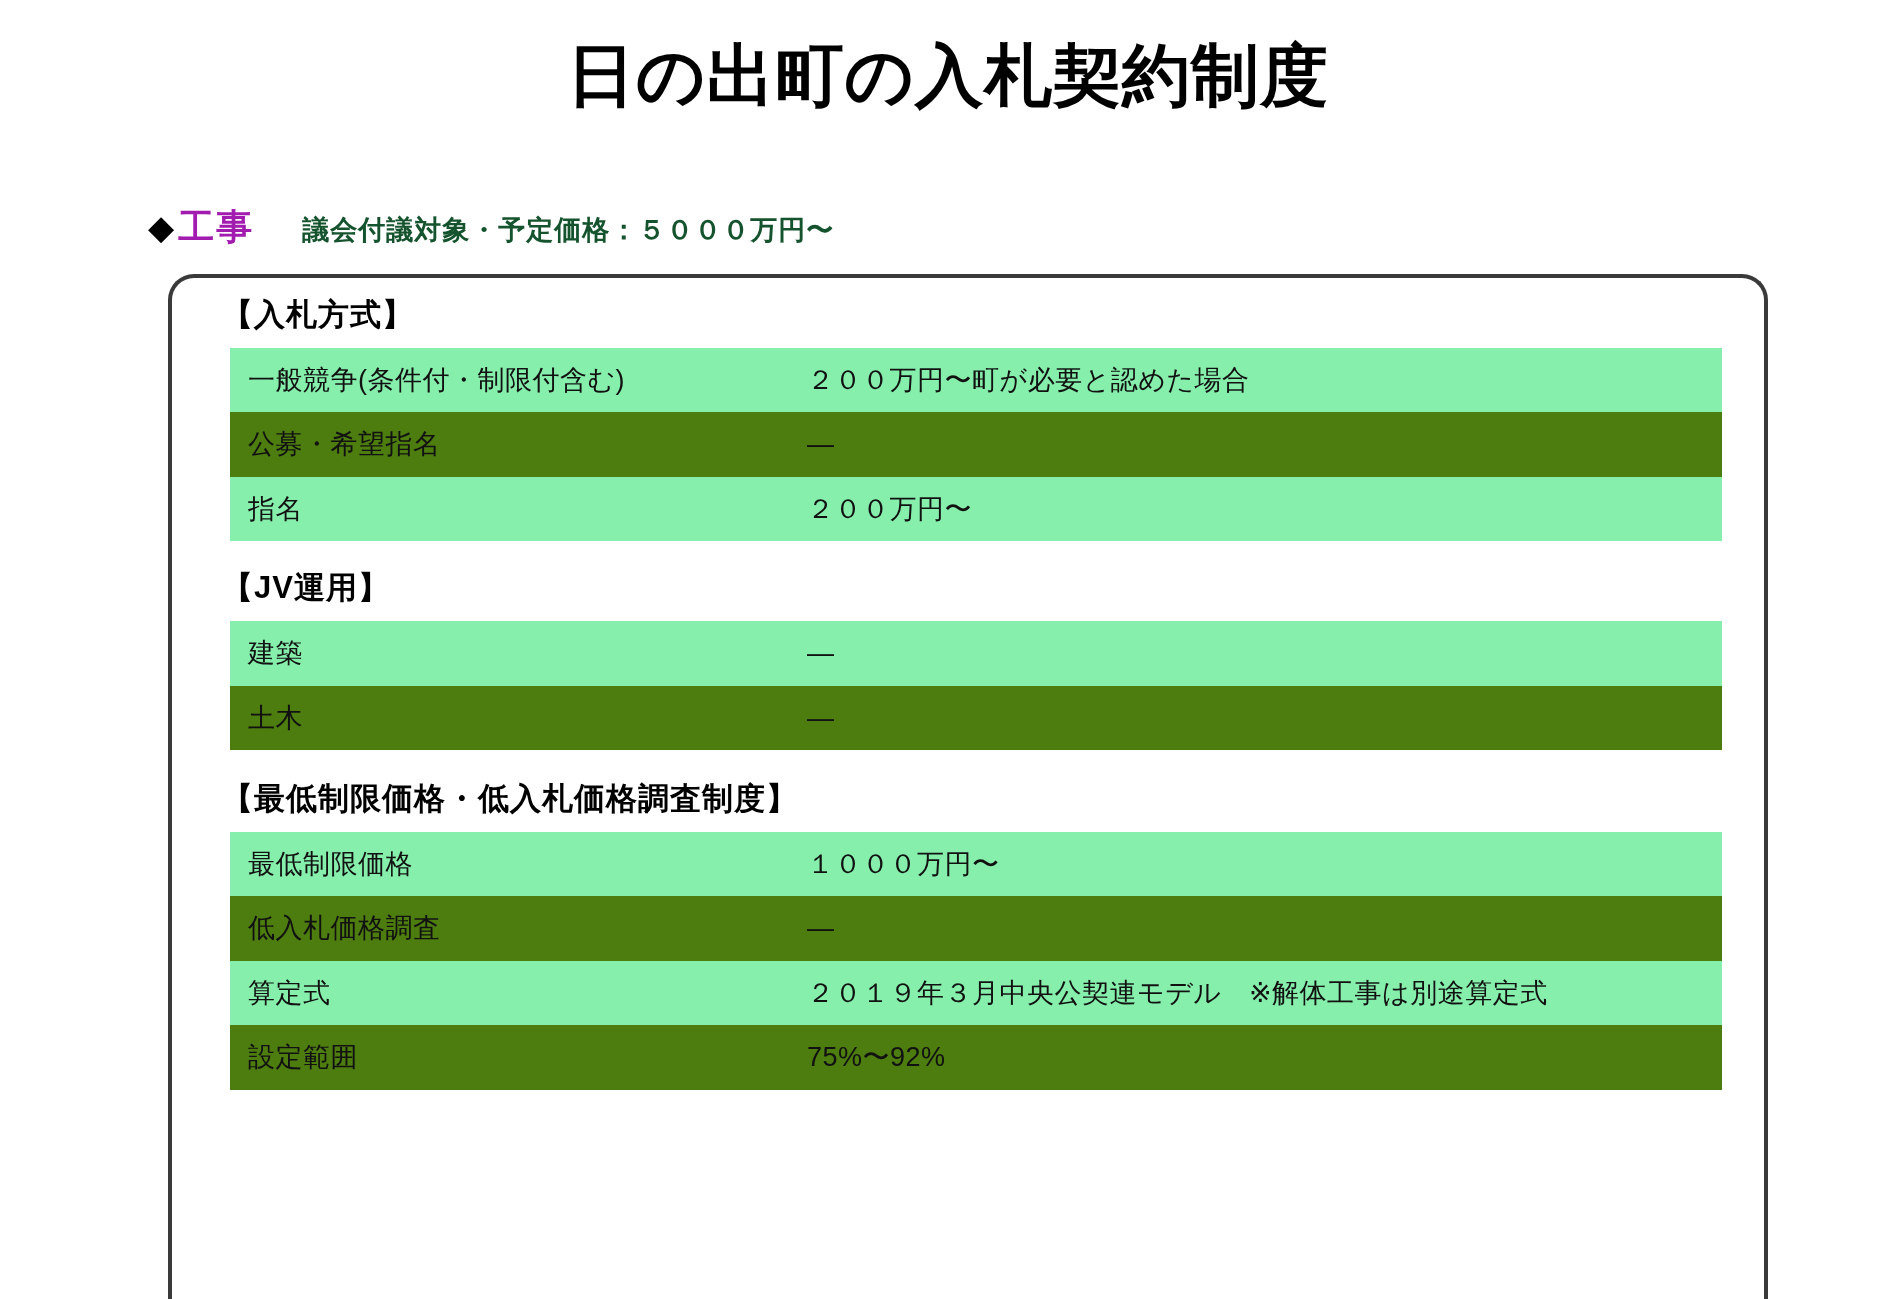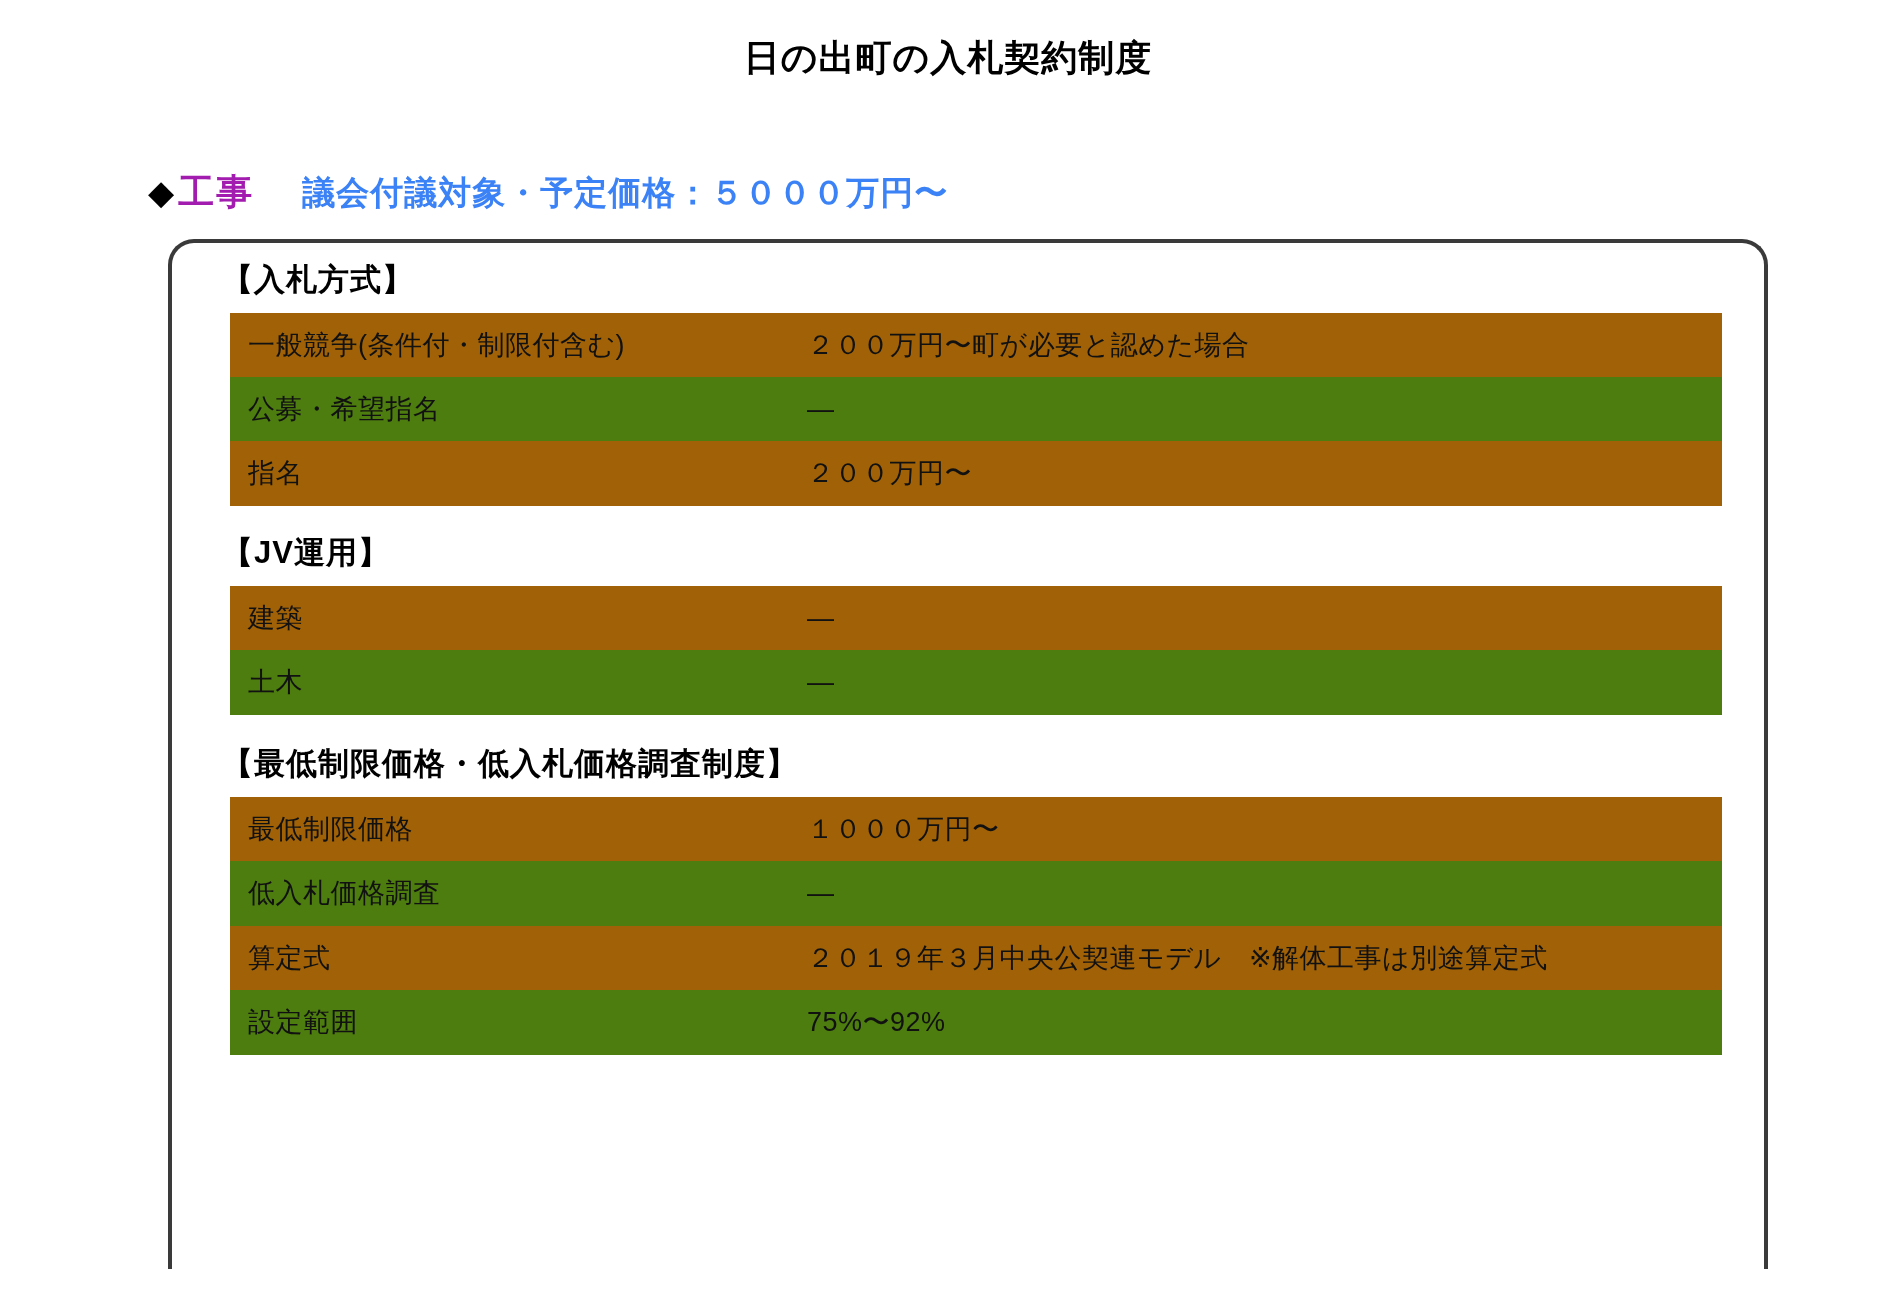--- a/index.html
+++ b/index.html
@@ -17,21 +17,21 @@
 
   .page {
     position: relative;
     width: 1896px;
     height: 1299px;
     box-sizing: border-box;
   }
 
   .page-title {
     text-align: center;
-    font-size: 36px;
+    font-size: 68px;
     font-weight: bold;
     letter-spacing: 1px;
     padding-top: 38px;
     line-height: 1.1;
     color: #000000;
   }
 
   .subhead-row {
     display: flex;
     align-items: baseline;
@@ -44,25 +44,25 @@
     color: #000;
   }
   .subhead-label {
     font-size: 36px;
     font-weight: bold;
     letter-spacing: 2px;
     color: #a21caf;
     margin-top: 48px;
   }
   .subhead-note {
-    font-size: 33px;
+    font-size: 27px;
     font-weight: bold;
     margin-left: 48px;
     letter-spacing: 1px;
-    color: #3b82f6;
+    color: #14532d;
   }
 
   .panel {
     position: relative;
     margin: 22px 0 0 168px;
     width: 1600px;
     height: 1030px;
     box-sizing: border-box;
     border: 4px solid #3a3a3a;
     border-bottom: none;
@@ -91,21 +91,21 @@
 
   table.grid td {
     font-size: 27px;
     padding: 14px 18px 14px 18px;
     vertical-align: middle;
     line-height: 1.35;
     border: none;
     color: #111;
     letter-spacing: 0.5px;
   }
-  table.grid tr.light td { background: #a16207; }
+  table.grid tr.light td { background: #86efac; }
   table.grid tr.dark td { background: #4d7c0f; }
   table.grid td.col2 { padding-left: 22px; }
 
   .r-tall td { padding-top: 26px; padding-bottom: 26px; }
   .r-xtall td { padding-top: 20px; padding-bottom: 20px; }
 </style>
 </head>
 <body>
 
 <div class="page">

